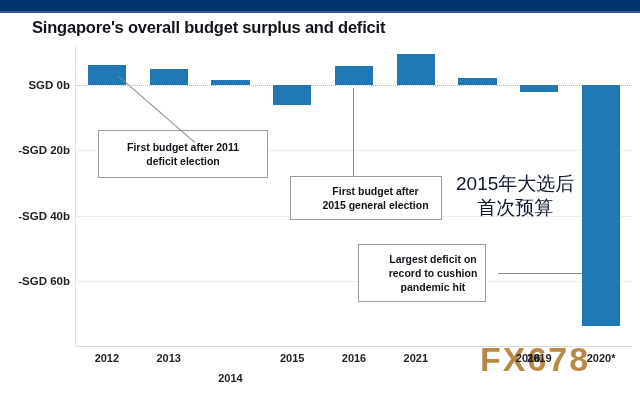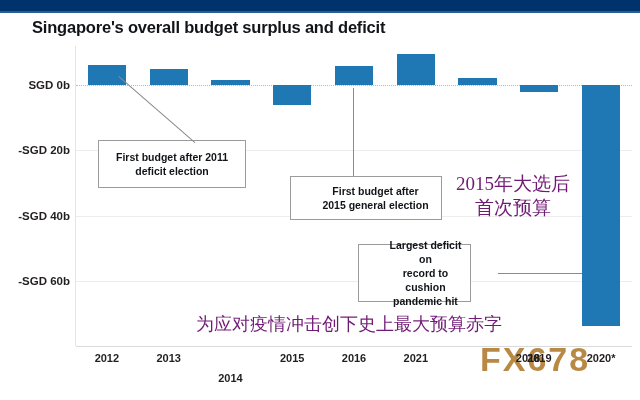--- a/index.html
+++ b/index.html
@@ -58,22 +58,22 @@
   .callout{
     position:absolute;background:#ffffff;border:1px solid #9b9b9b;
     font-size:10.5px;font-weight:bold;color:#111418;line-height:14px;
     text-align:center;box-sizing:border-box;padding:6px 6px;
     display:flex;align-items:center;justify-content:center;
   }
   .leader{position:absolute;background:#8a8a8a;transform-origin:0 0;height:1px;}
 
   
   .cn{
-    position:absolute;color:#701a75;font-weight:400;
-    font-family:Liberation Serif, serif;
+    position:absolute;color:#0f172a;font-weight:400;
+    font-family:Liberation Sans, sans-serif;
     white-space:nowrap;line-height:1.25;
   }
   .cn-left{font-size:19px;left:72px;top:208px;}
   .cn-right{font-size:19px;left:456px;top:172px;text-align:center;}
   .cn-bottom{font-size:18px;left:196px;top:313px;}
 
   
   .watermark{
     position:absolute;left:480px;top:340px;
     font-size:34px;font-weight:bold;color:#a16207;opacity:.75;
@@ -105,47 +105,46 @@
       <div class="bar" title="2015: -6" style="left: 197.071px; top: 39.1304px; width: 38.3022px; height: 19.5652px; background: rgb(31, 119, 180);"></div>
       <div class="bar" title="2016: 5.8" style="left: 258.849px; top: 20.2174px; width: 38.3022px; height: 18.913px; background: rgb(31, 119, 180);"></div>
       <div class="bar" title="2017: 9.6" style="left: 320.627px; top: 7.82609px; width: 38.3022px; height: 31.3043px; background: rgb(31, 119, 180);"></div>
       <div class="bar" title="2018: 2.2" style="left: 382.404px; top: 31.9565px; width: 38.3022px; height: 7.17391px; background: rgb(31, 119, 180);"></div>
       <div class="bar" title="2019: -2" style="left: 444.182px; top: 39.1304px; width: 38.3022px; height: 6.52174px; background: rgb(31, 119, 180);"></div>
       <div class="bar" title="2020*: -74" style="left: 505.96px; top: 39.1304px; width: 38.3022px; height: 241.304px; background: rgb(31, 119, 180);"></div>
     </div>
 
   <div class="watermark">FX678</div>
 
-  <div class="callout" id="callout1" style="left:98px;top:140px;width:148px;height:48px;">
+  <div class="callout" id="callout1" style="left:98px;top:130px;width:170px;height:48px;">
     <div>
       <span>First budget after 2011</span><br>
       <span>deficit election</span>
     </div>
   </div>
 
   <div class="callout" id="callout2" style="left:290px;top:176px;width:152px;height:44px;padding-left:25px;">
     <div>
       <span>First budget after</span><br>
       <span>2015 general election</span>
     </div>
   </div>
 
-  <div class="callout" id="callout3" style="left:358px;top:244px;width:113px;height:58px;padding-left:28px;">
+  <div class="callout" id="callout3" style="left:358px;top:244px;width:128px;height:58px;padding-left:28px;">
     <div>
       <span>Largest deficit on</span><br>
       <span>record to cushion</span><br>
       <span>pandemic hit</span>
     </div>
   </div>
 
   <div class="cn cn-right">
     <div>2015年大选后</div>
     <div style="text-align:center;">首次预算</div>
   </div>
-  <div class="cn cn-bottom">为应对疫情冲击创下史上最大预算赤字</div>
 
 <div class="ylabel" style="top: 85.1304px; right: 570px;">SGD 0b</div>
     <div class="ylabel" style="top: 150.348px; right: 570px;">-SGD 20b</div>
     <div class="ylabel" style="top: 215.565px; right: 570px;">-SGD 40b</div>
     <div class="ylabel" style="top: 280.783px; right: 570px;">-SGD 60b</div>
     <div class="xtick" style="left: 106.889px;">2012</div>
     <div class="xtick" style="left: 168.667px;">2013</div>
     <div class="xtick" style="left: 230.444px; margin-top: 20px;">2014</div>
     <div class="xtick" style="left: 292.222px;">2015</div>
     <div class="xtick" style="left: 354px;">2016</div>

